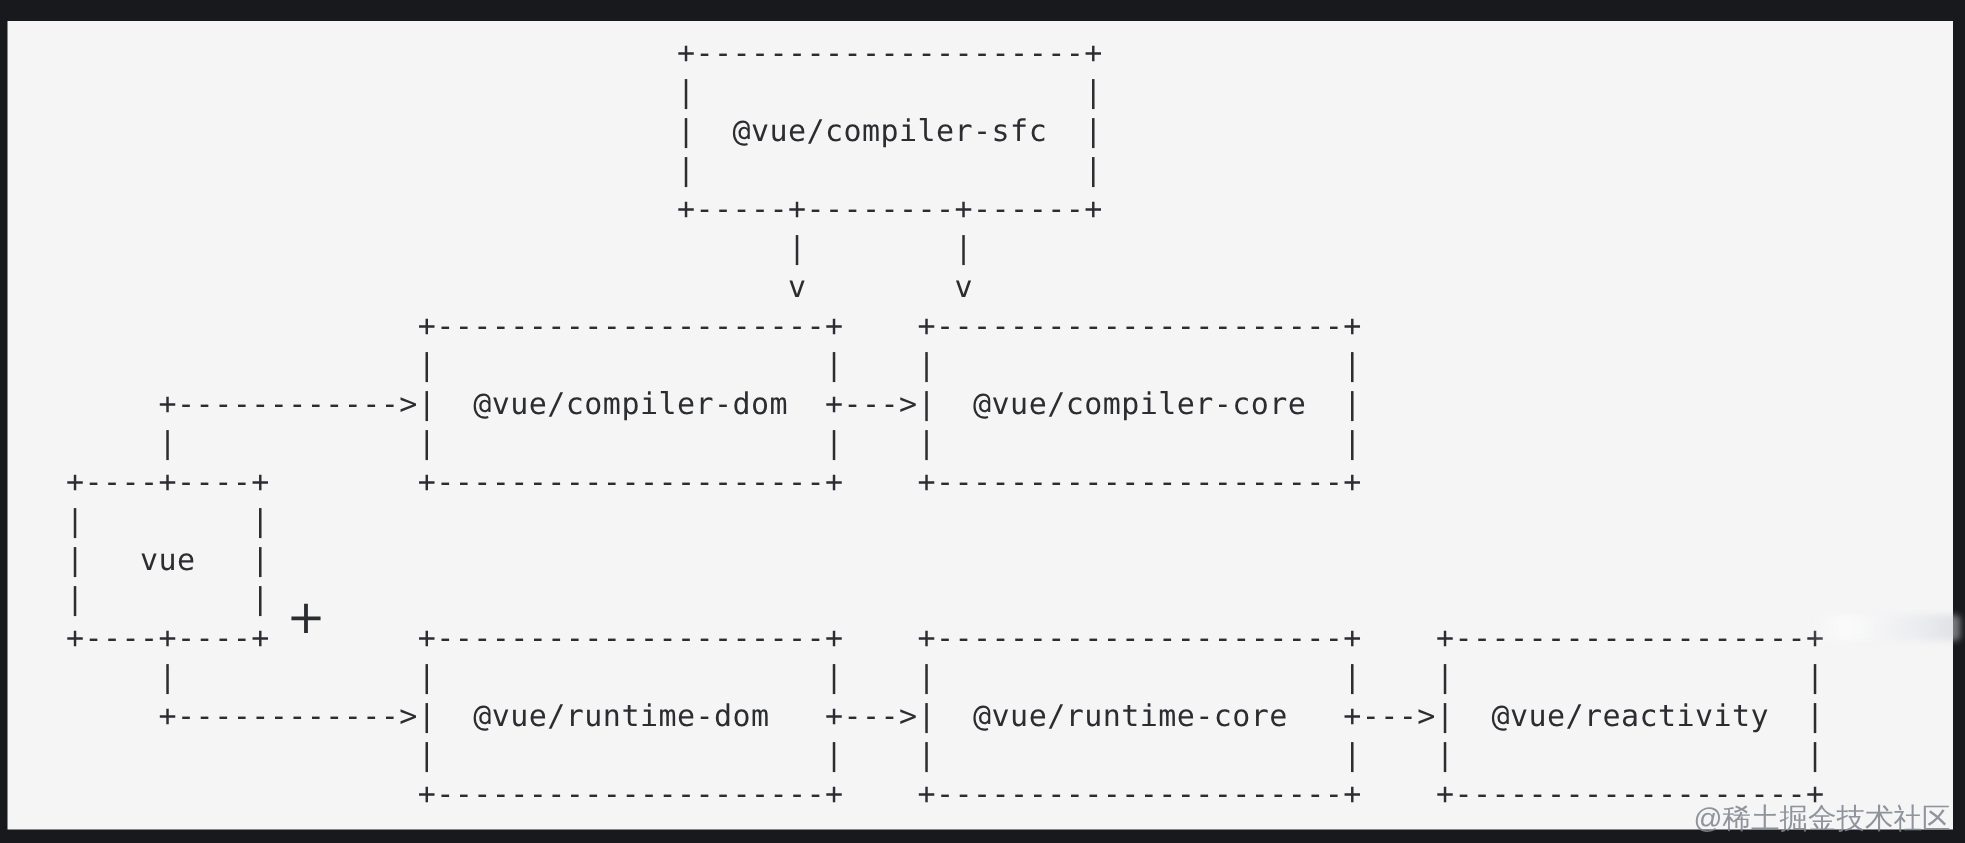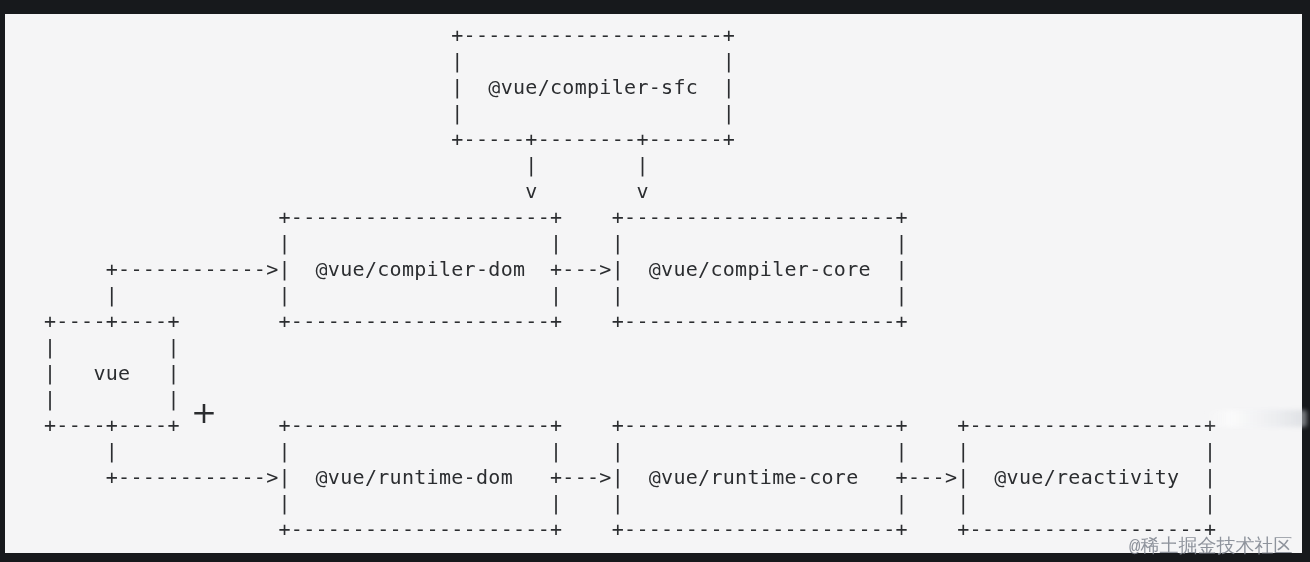--- a/index.html
+++ b/index.html
@@ -47,21 +47,21 @@
     filter: blur(2px);
     border-radius: 3px;
   }
   .juejin-watermark {
     position: absolute;
     left: 1124px; top: 520px;
     font-size: 19px;
     line-height: 26px;
     color: rgba(128, 133, 143, 0.88);
     white-space: nowrap;
-    font-family: Liberation Mono, monospace;
+    font-family: Liberation Sans, sans-serif;
   }
 </style>
 </head>
 <body>
 
 <div class="frame">
   <div class="canvas">
     <pre class="ascii">                                    +---------------------+
                                     |                     |
                                     |  @vue/compiler-sfc  |

